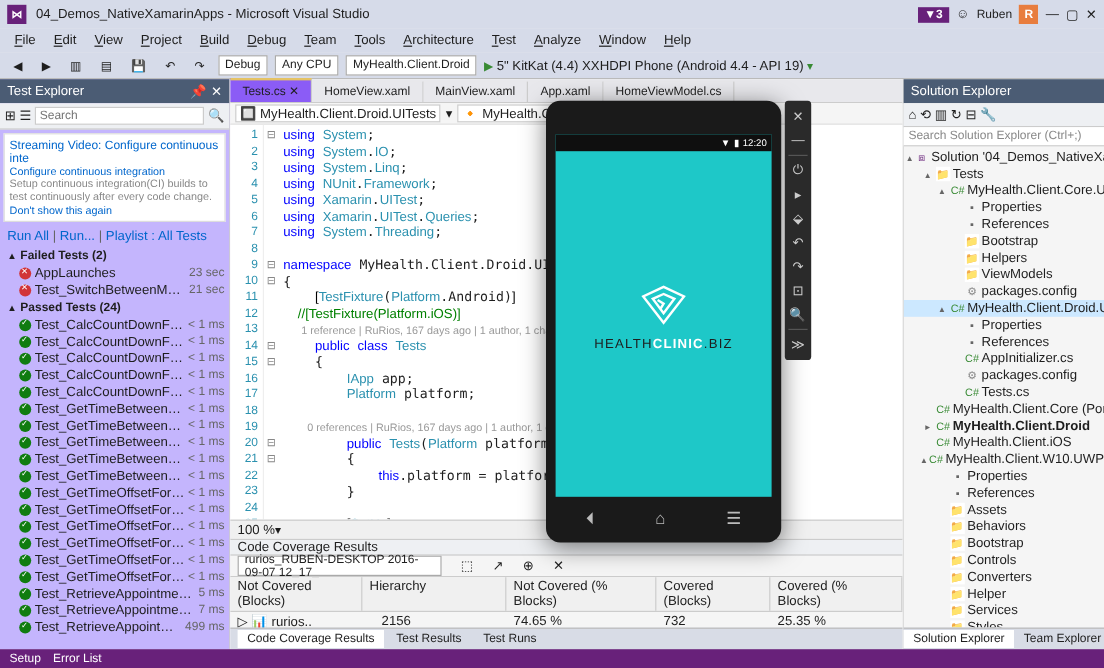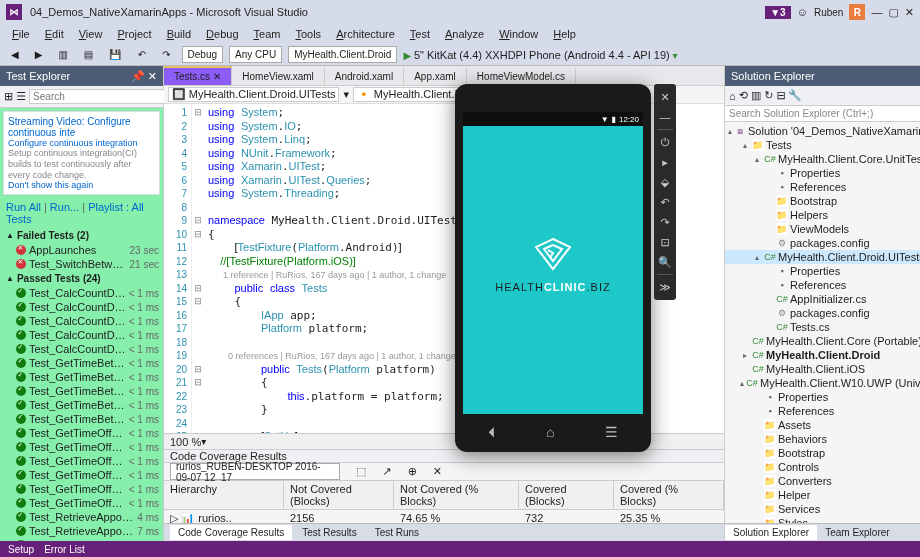--- a/index.html
+++ b/index.html
@@ -12,21 +12,21 @@
 .ql{width:140px;height:17px;border:1px solid #b0b0b0;background:#fff;padding:0 4px;font-size:10px;color:#888}
 .user{font-size:10px}
 .userav{width:16px;height:16px;background:#e87d3e;color:#fff;display:flex;align-items:center;justify-content:center;font-size:10px;font-weight:bold}
 .menubar{height:20px;background:#d6dbe9;display:flex;align-items:center;padding:0 6px;gap:3px}
 .menubar span{padding:2px 6px;font-size:11px}
 .toolbar{height:22px;background:#d6dbe9;display:flex;align-items:center;padding:0 6px;gap:6px;border-bottom:1px solid #bbb}
 .tbtn{padding:1px 4px;font-size:10px;border:1px solid transparent}
 .dd{border:1px solid #aaa;background:#fff;padding:1px 5px;font-size:10px;height:17px;display:flex;align-items:center}
 .play{color:#388a34;font-size:10px}
 .main{position:absolute;top:66px;left:0;right:0;bottom:16px;display:flex}
-.leftpanel{width:164px;background:#86efac;border-right:1px solid #ccc;display:flex;flex-direction:column}
+.leftpanel{width:192px;background:#c4b5fd;border-right:1px solid #ccc;display:flex;flex-direction:column}
 .panelhdr{background:#4b5c74;color:#fff;height:20px;display:flex;align-items:center;padding:0 6px;font-size:11px;justify-content:space-between}
 .panelhdr span{color:#fff}
 .testtb{height:22px;background:#eef0f3;border-bottom:1px solid #ccc;display:flex;align-items:center;padding:0 4px;gap:3px}
 .searchbox{flex:1;border:1px solid #ccc;font-size:10px;padding:1px 3px;color:#888;background:#fff}
 .notice{background:#fff;border:1px solid #ddd;margin:3px;padding:4px;font-size:10px}
 .notice .nhdr{color:#0066cc;font-size:10px}
 .notice .ngrey{color:#888;font-size:9px;line-height:1.2;margin:0 0}
 .notice .nlink{color:#0066cc;font-size:9px}
 .links{padding:3px 6px;font-size:10px;color:#0066cc}
 .links span{color:#0066cc}
@@ -250,40 +250,40 @@
           <span class="tt">&lt; 1 ms</span>
         </div>
         <div class="testitem">
           <span class="ico-pass"></span>
           <span class="tn">Test_GetTimeOffsetForNextPill_...</span>
           <span class="tt">&lt; 1 ms</span>
         </div>
         <div class="testitem">
           <span class="ico-pass"></span>
           <span class="tn">Test_RetrieveAppointments_Whe...</span>
-          <span class="tt">4 ms</span>
+          <span class="tt">5 ms</span>
         </div>
         <div class="testitem">
           <span class="ico-pass"></span>
           <span class="tn">Test_RetrieveAppointments_Whe...</span>
           <span class="tt">7 ms</span>
         </div>
         <div class="testitem">
           <span class="ico-pass"></span>
           <span class="tn">Test_RetrieveAppointments_Whe...</span>
           <span class="tt">499 ms</span>
         </div>
       </div>
   </div>
 
   <div class="center">
     <div class="tabs" id="edtabs">
         <div class="tab active">Tests.cs ✕</div>
         <div class="tab">HomeView.xaml</div>
-        <div class="tab">Android.xaml</div>
+        <div class="tab">MainView.xaml</div>
         <div class="tab">App.xaml</div>
         <div class="tab">HomeViewModel.cs</div>
       </div>
     <div class="navbar">
       <span class="nb">🔲 <span>MyHealth.Client.Droid.UITests</span></span>
       <span>▾</span>
       <span class="nb">🔸 <span>MyHealth.Client.Droid.UITests.Tests</span></span>
       <span>▾</span>
       <span class="nb">● <span>app</span></span>
     </div>
@@ -353,22 +353,22 @@
       <div class="covhdr">Code Coverage Results</div>
       <div class="covtb">
         <div class="dd" style="width:170px">rurios_RUBEN-DESKTOP 2016-09-07 12_17_</div>
         <span>⬚</span>
         <span>↗</span>
         <span>⊕</span>
         <span>✕</span>
       </div>
       <div class="covtable">
         <div class="covth" id="covth">
+            <div style="width: 110px;">Not Covered (Blocks)</div>
             <div style="width: 120px;">Hierarchy</div>
-            <div style="width: 110px;">Not Covered (Blocks)</div>
             <div style="width: 125px;">Not Covered (% Blocks)</div>
             <div style="width: 95px;">Covered (Blocks)</div>
             <div style="width: 110px;">Covered (% Blocks)</div>
           </div>
         <div class="covtr" id="covtr">
             <div style="width: 120px;">▷ 📊 rurios..</div>
             <div style="width: 110px;">2156</div>
             <div style="width: 125px;">74.65 %</div>
             <div style="width: 95px;">732</div>
             <div style="width: 110px;">25.35 %</div>

